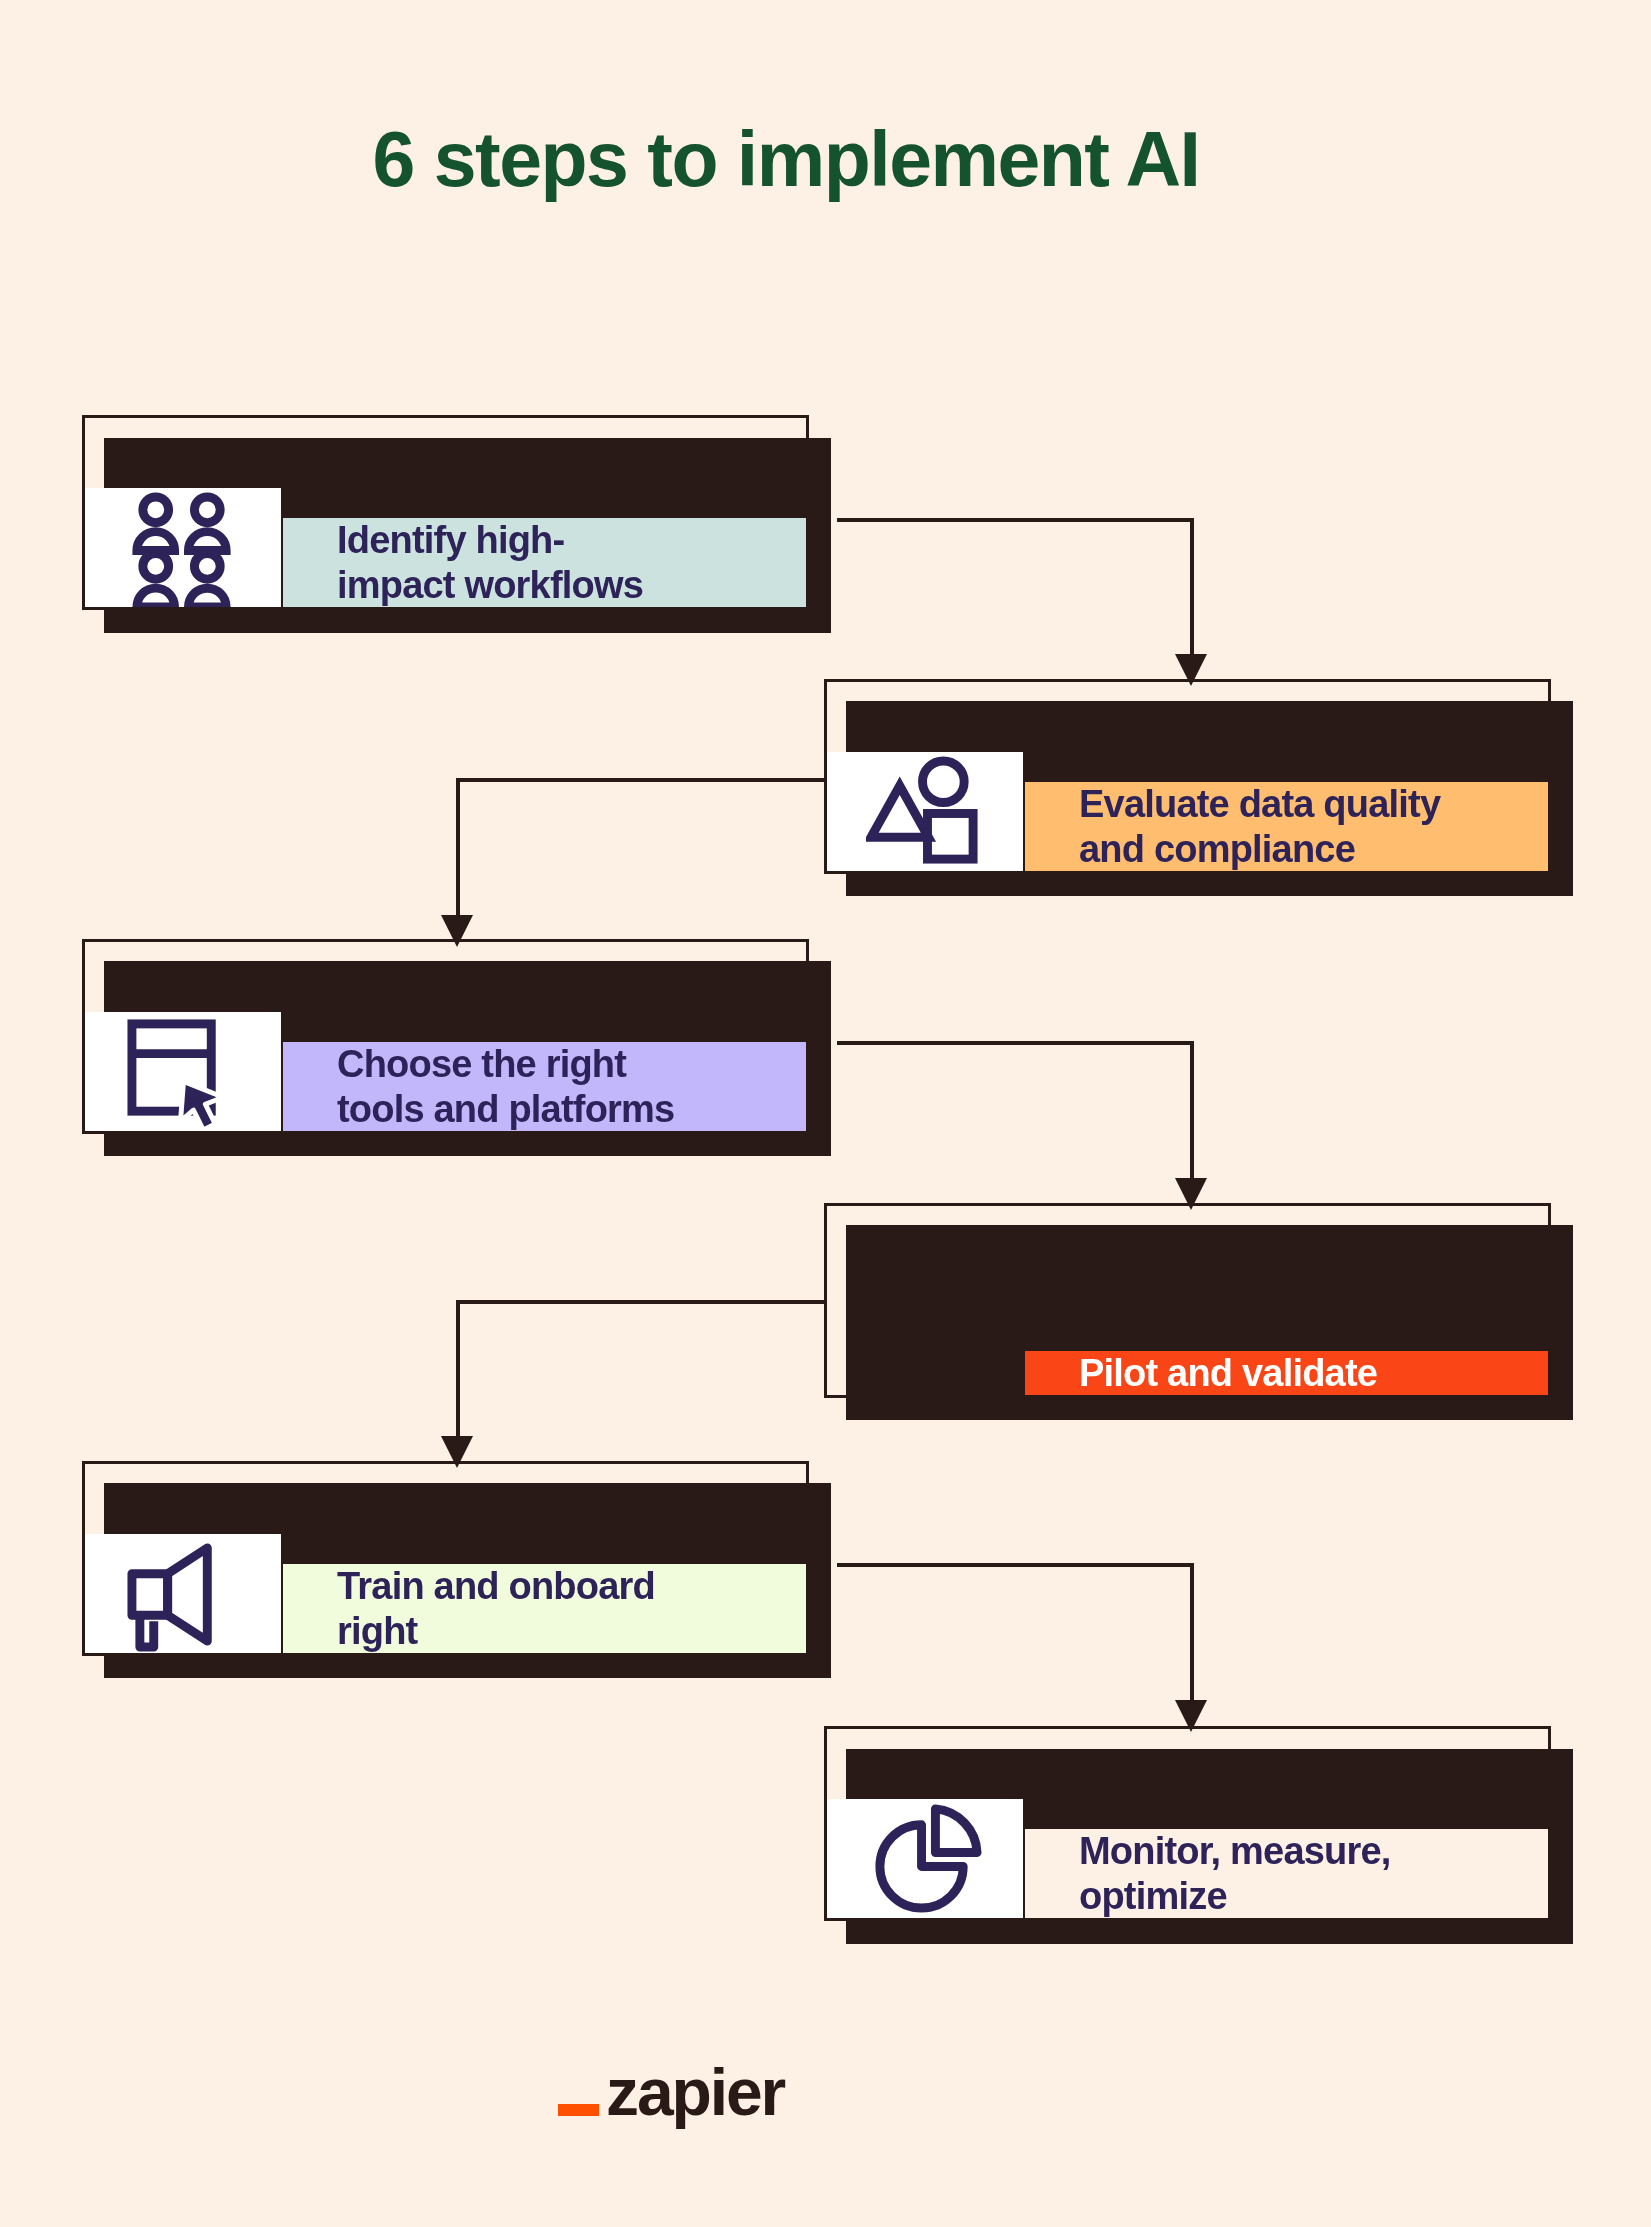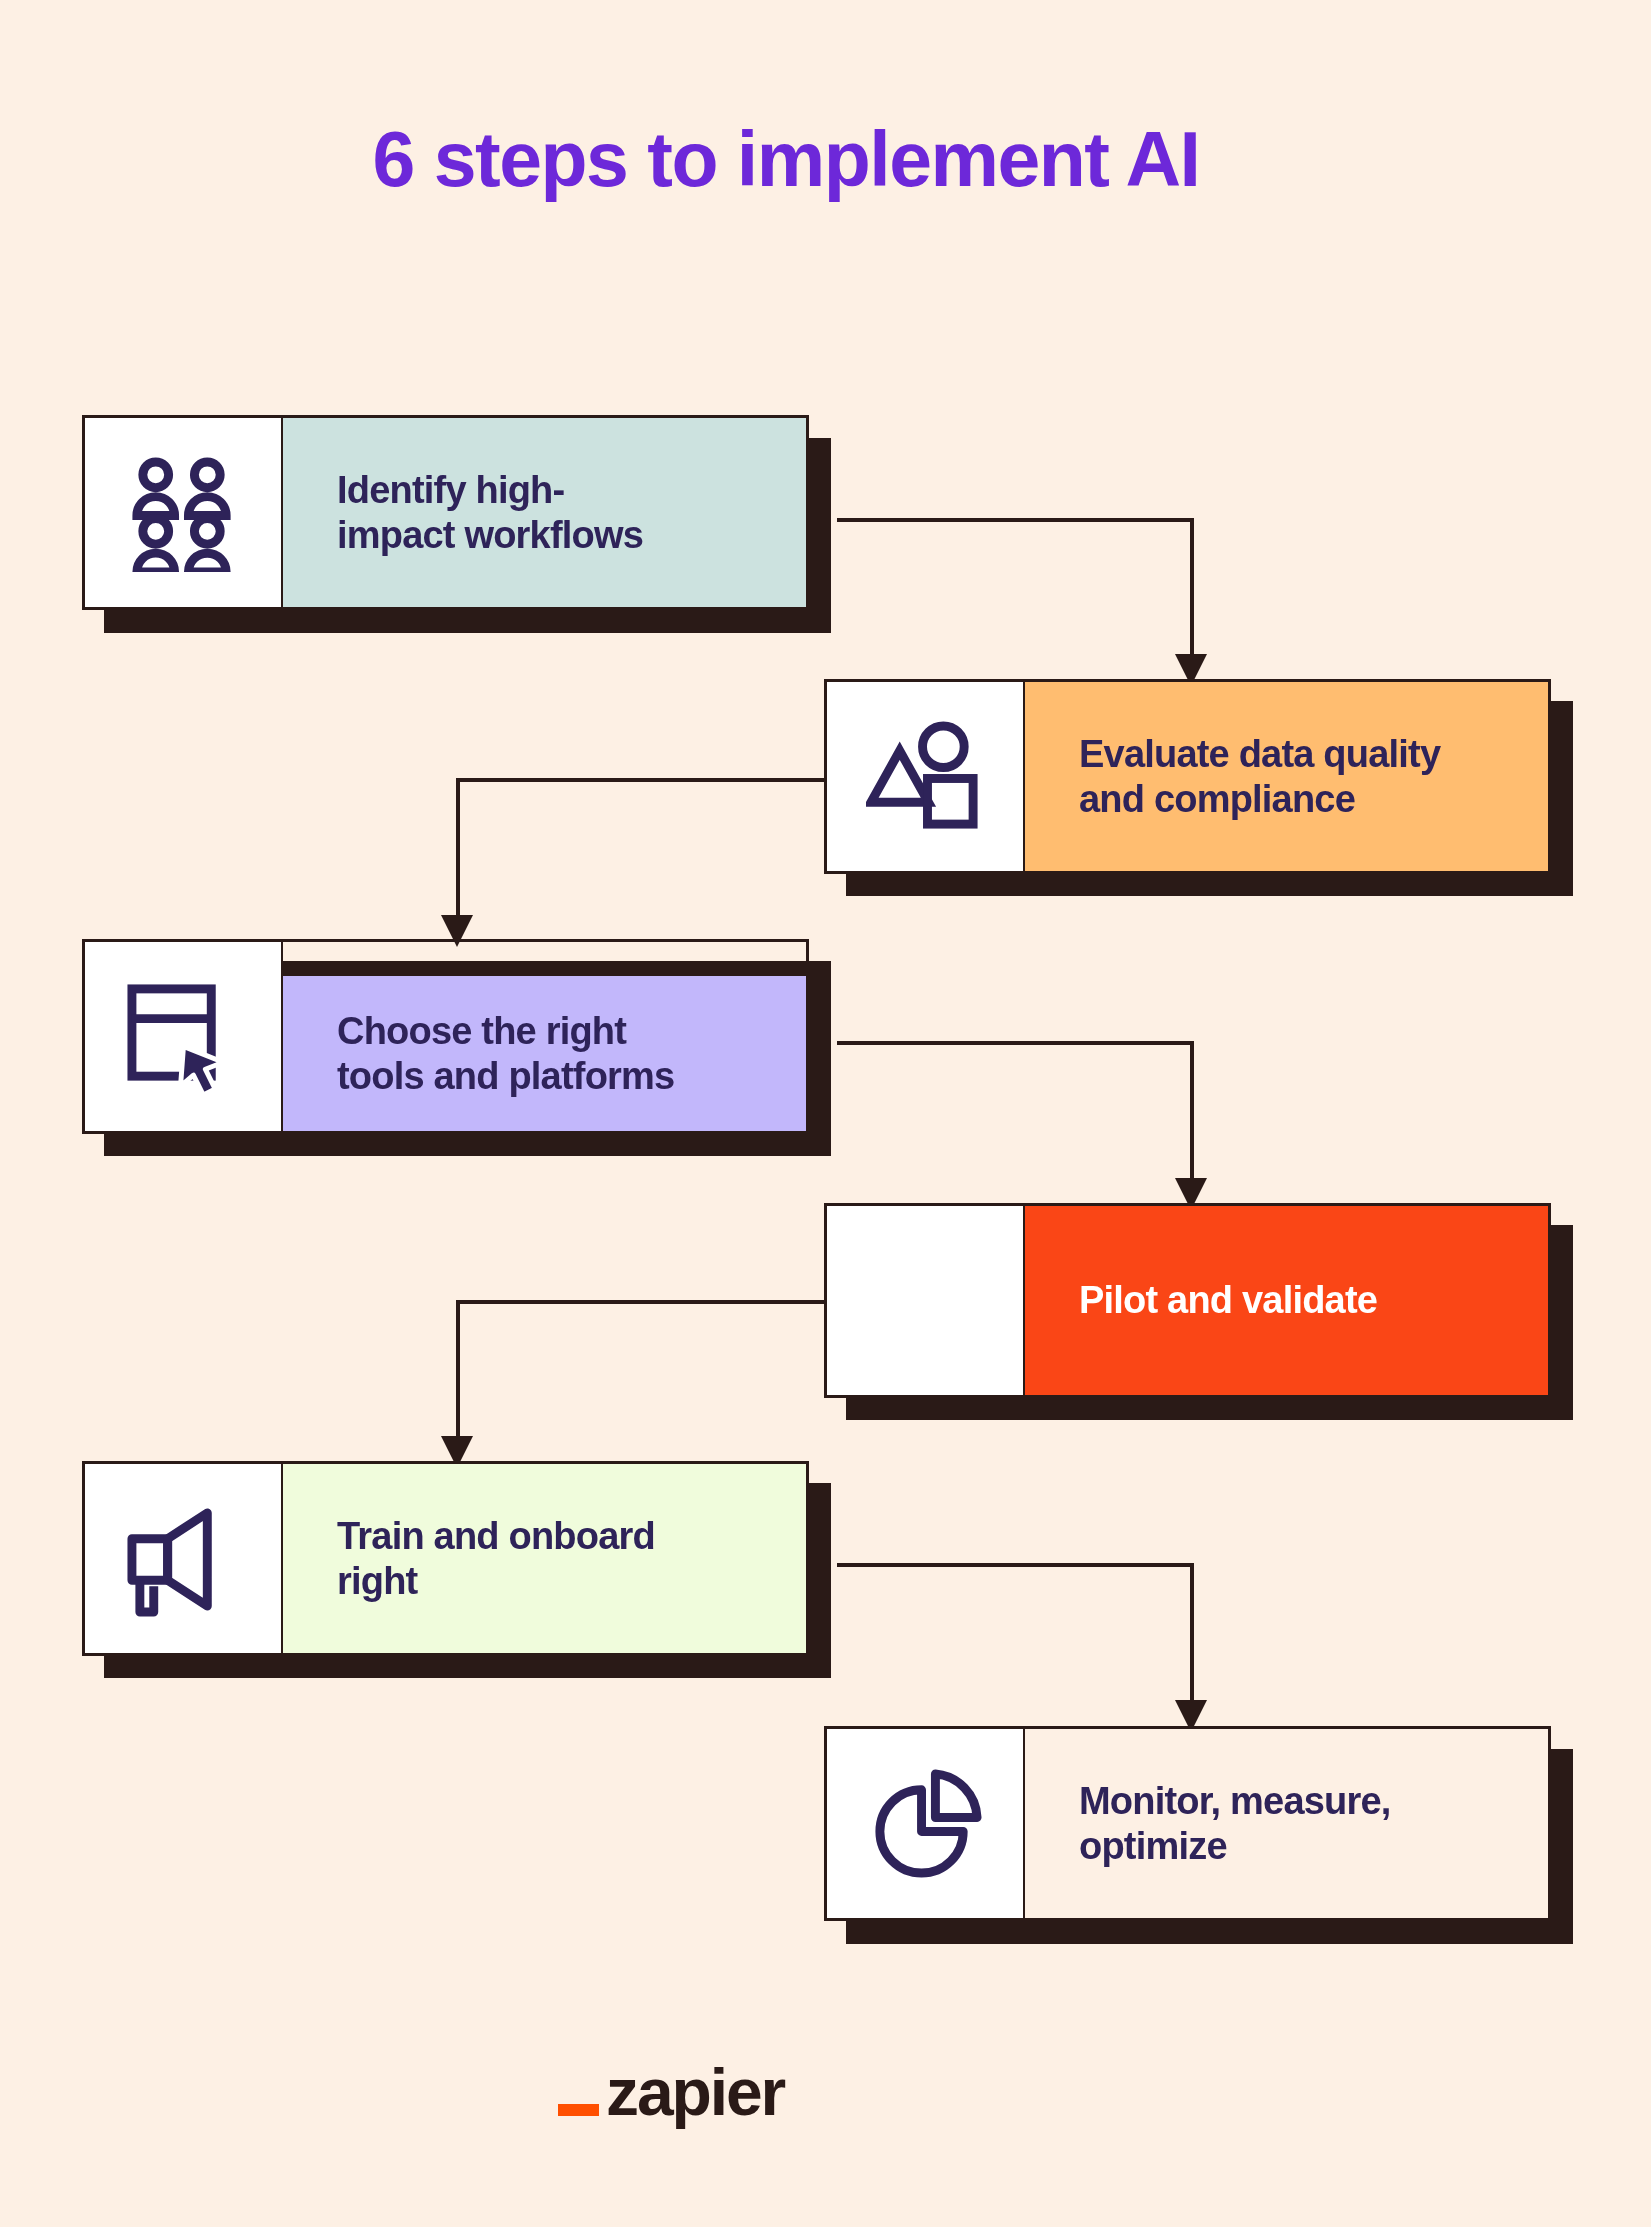--- a/index.html
+++ b/index.html
@@ -15,21 +15,21 @@
     position: relative;
   }
 
   
   #title {
     position: absolute;
     left: 0;
     top: 62px;
     width: 1572px;
     text-align: center;
-    color: #6d28d9;
+    color: #14532d;
     font-weight: bold;
     font-size: 77px;
     line-height: 1.17;
     letter-spacing: -1.5px;
     font-stretch: condensed;
   }
   #title .line { display: block; }
 
   
   #flow {
@@ -40,20 +40,21 @@
     height: 2227px;
   }
 
   
   .card {
     position: absolute;
     display: flex;
     box-sizing: border-box;
     border: 3.6px solid #2A1A17;
     z-index: 3;
+    align-items: flex-end;
   }
   .card-shadow {
     position: absolute;
     background: #2A1A17;
     z-index: 2;
   }
   .icon-pane {
     width: 196px;
     flex: 0 0 196px;
     background: #FFFFFF;

